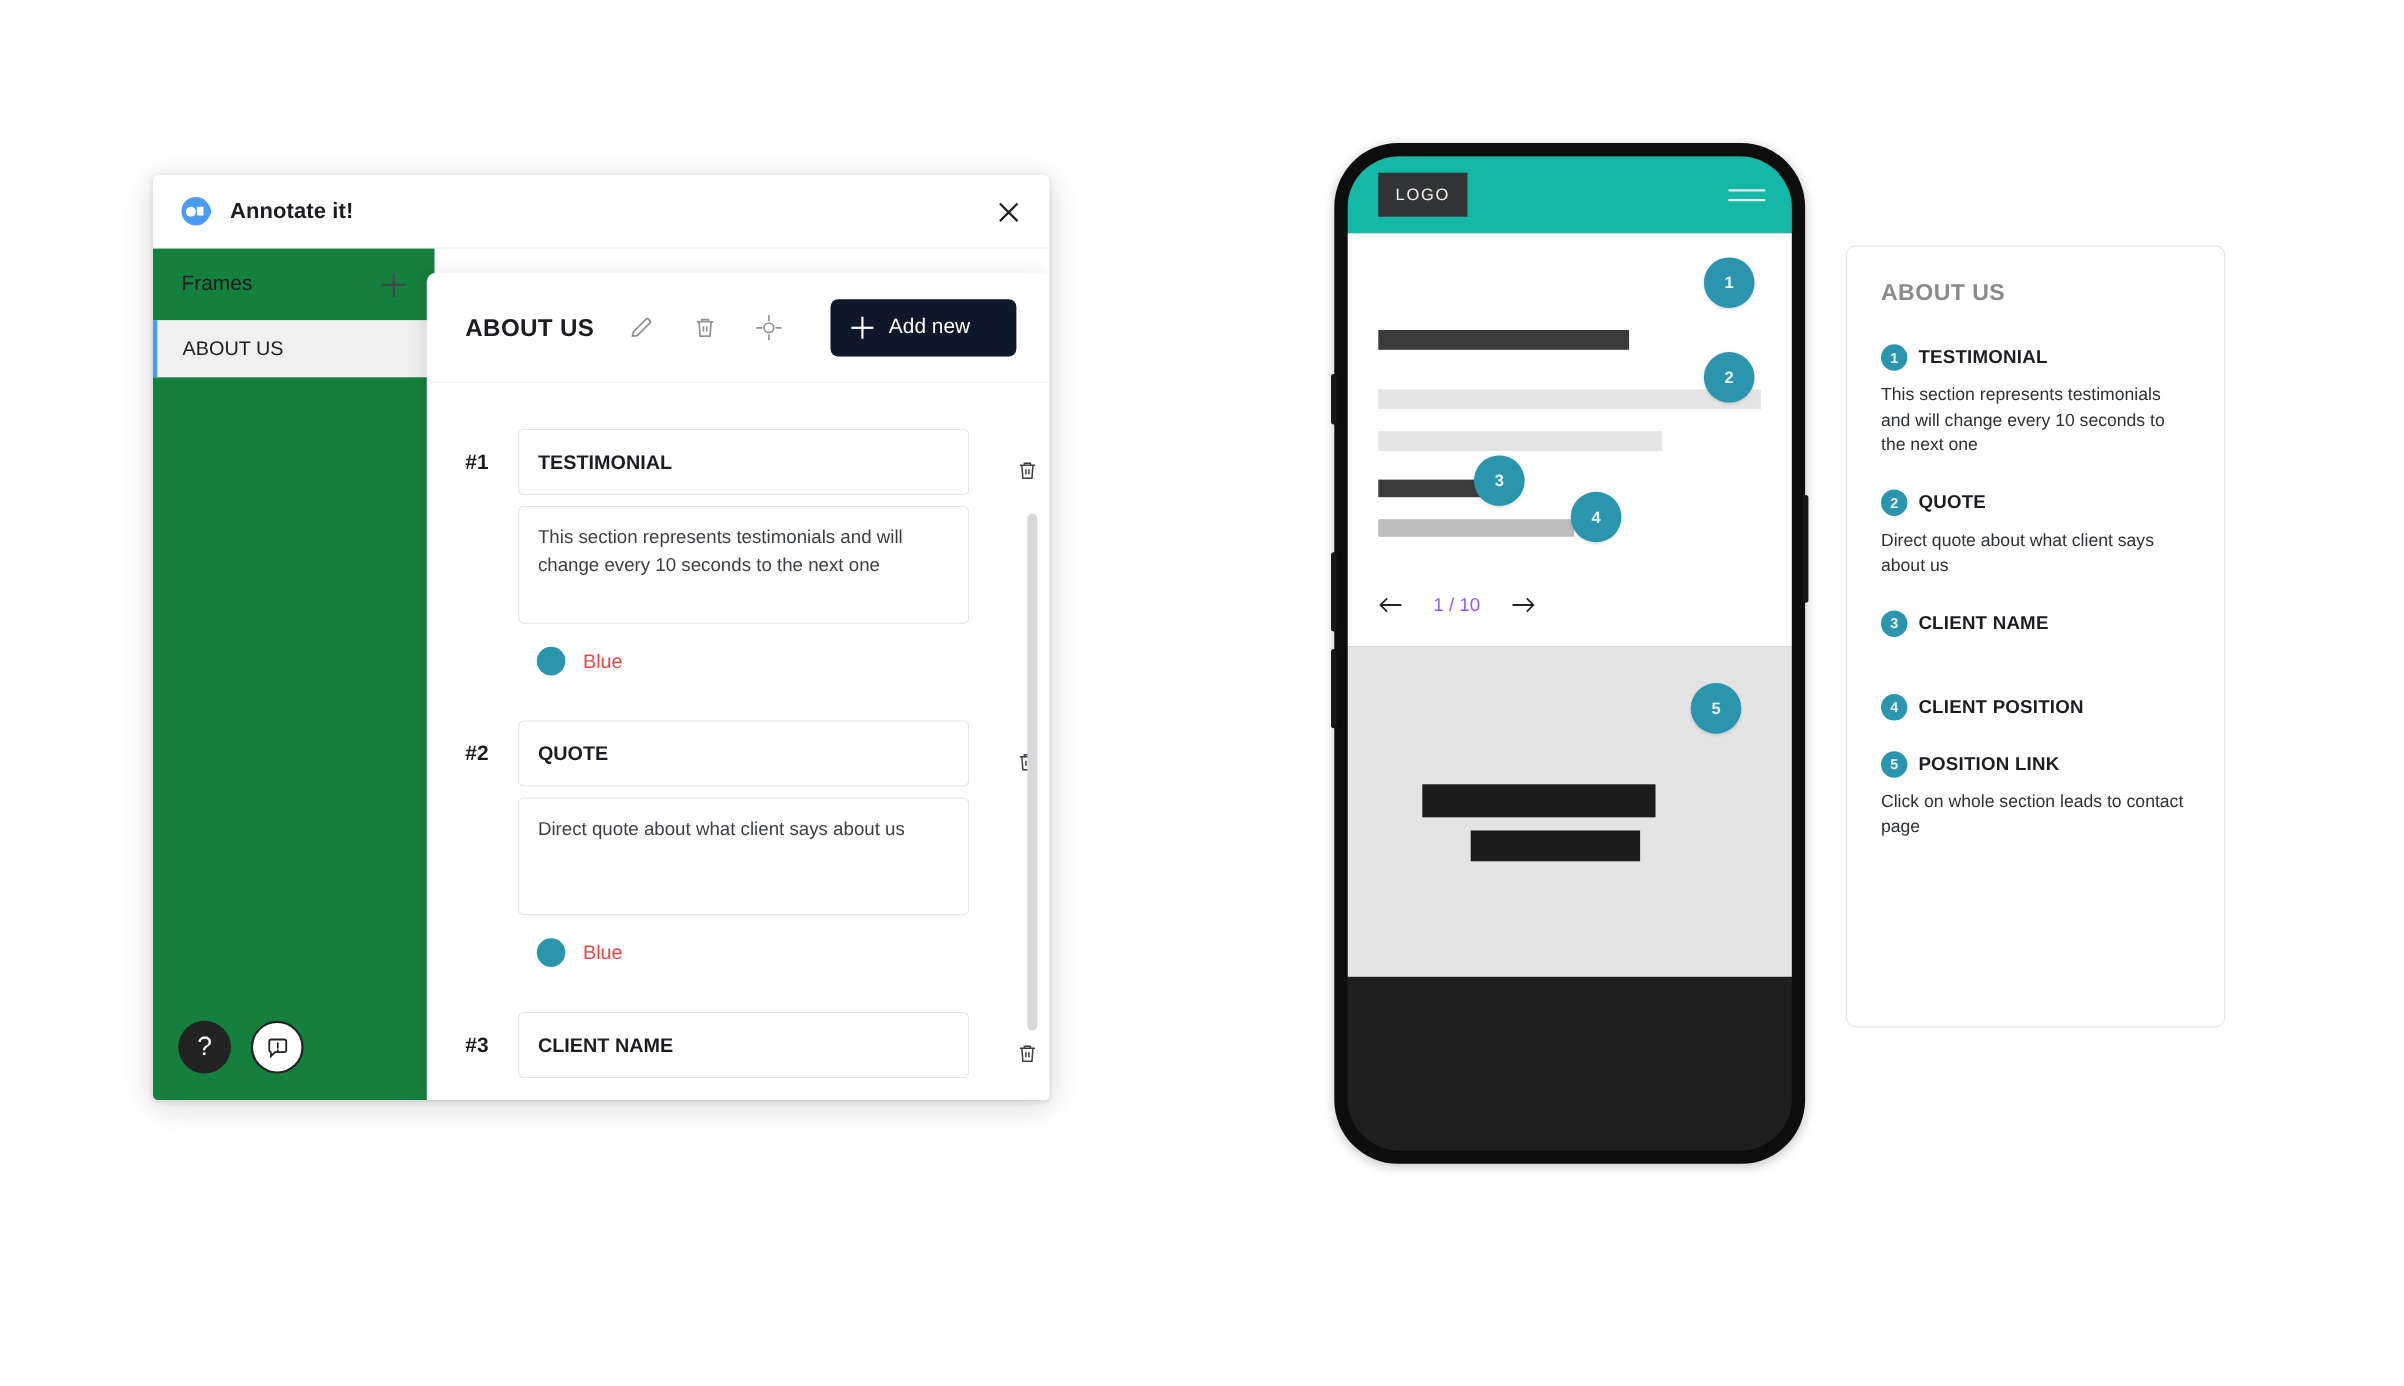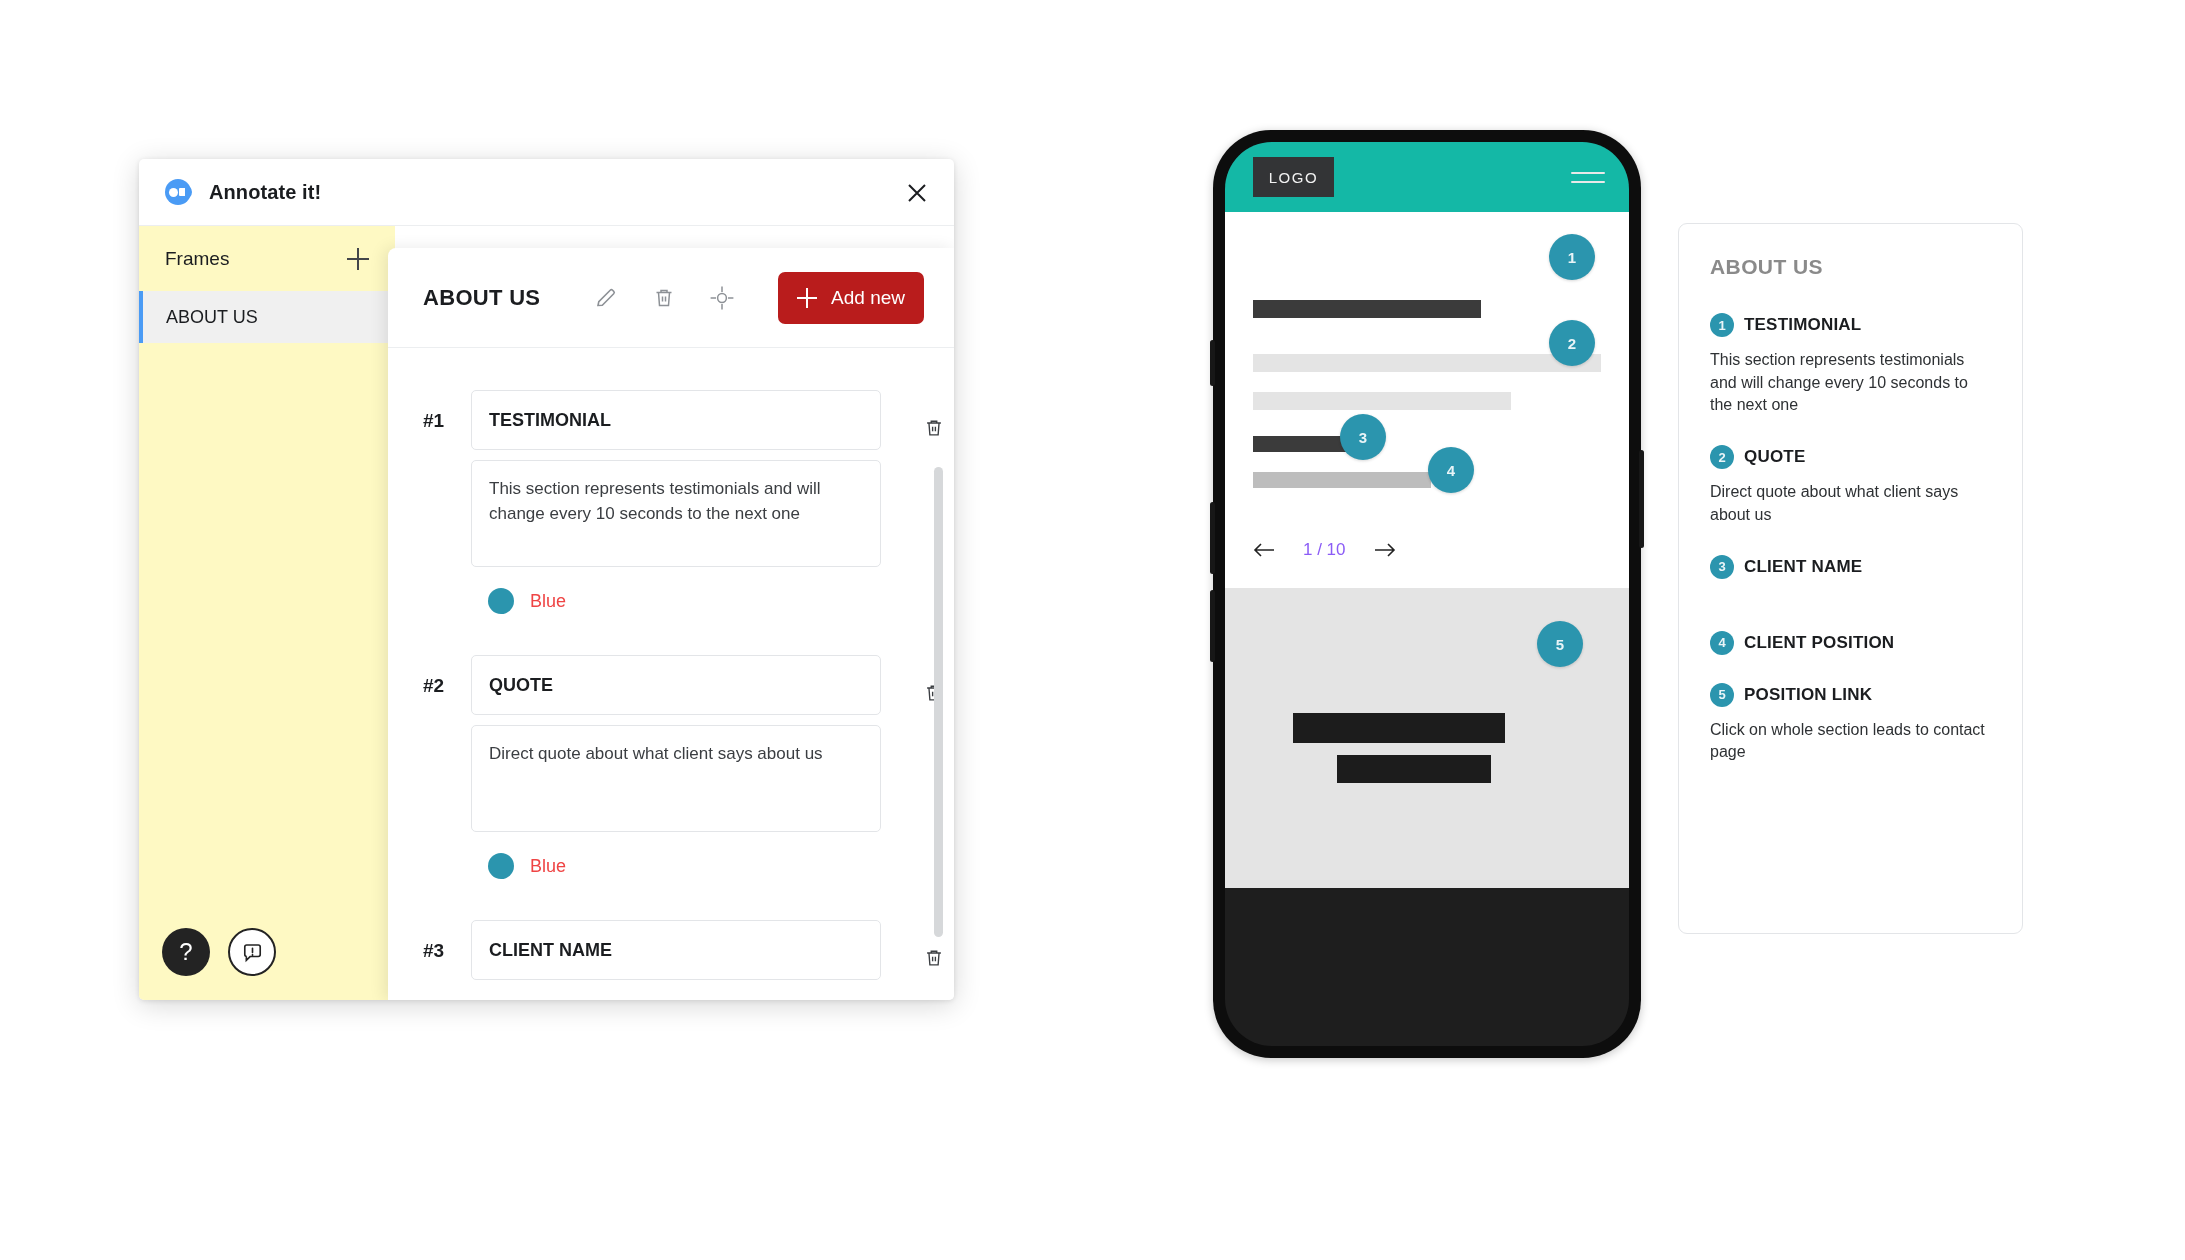--- a/index.html
+++ b/index.html
@@ -50,21 +50,21 @@
   }
   .close-btn {
     position: absolute; right: 22px; top: 19px;
     width: 30px; height: 30px; cursor: pointer;
     display: flex; align-items: center; justify-content: center;
   }
 
   
   .frames-pane {
     position: absolute; left: 0; top: 67px; width: 256px; bottom: 0;
-    background: #fef9c3;
+    background: #15803d;
   }
   .frames-head {
     height: 65px; display: flex; align-items: center;
     padding: 0 22px 0 26px; justify-content: space-between;
   }
   .frames-label { font-size: 19px; color: #1b1d20; }
   .frames-add {
     width: 30px; height: 30px; cursor: pointer; position: relative;
   }
   .frames-add::before, .frames-add::after {
@@ -91,22 +91,22 @@
   }
   .detail-title {
     font-size: 22px; font-weight: bold; color: #1b1d20;
     letter-spacing: 0.3px; flex: 1;
   }
   .tool-btn {
     width: 40px; height: 40px; margin-left: 18px; cursor: pointer;
     display: flex; align-items: center; justify-content: center;
   }
   .addnew-btn {
-    margin-left: 36px; height: 52px; padding: 0 19px 0 19px;
-    background: #b91c1c; border-radius: 7px; color: #fff;
+    margin-left: 36px; height: 52px; padding: 0 42px 0 19px;
+    background: #0f172a; border-radius: 7px; color: #fff;
     display: flex; align-items: center; gap: 14px;
     font-size: 19px; cursor: pointer; border: none;
     font-family: "Liberation Sans", sans-serif;
   }
   .plus-ico { position: relative; width: 20px; height: 20px; flex:0 0 auto;}
   .plus-ico::before, .plus-ico::after {
     content:""; position:absolute; background:#fff;
   }
   .plus-ico::before { left:0; top:9px; width:20px; height:2px; }
   .plus-ico::after  { left:9px; top:0; width:2px; height:20px; }

